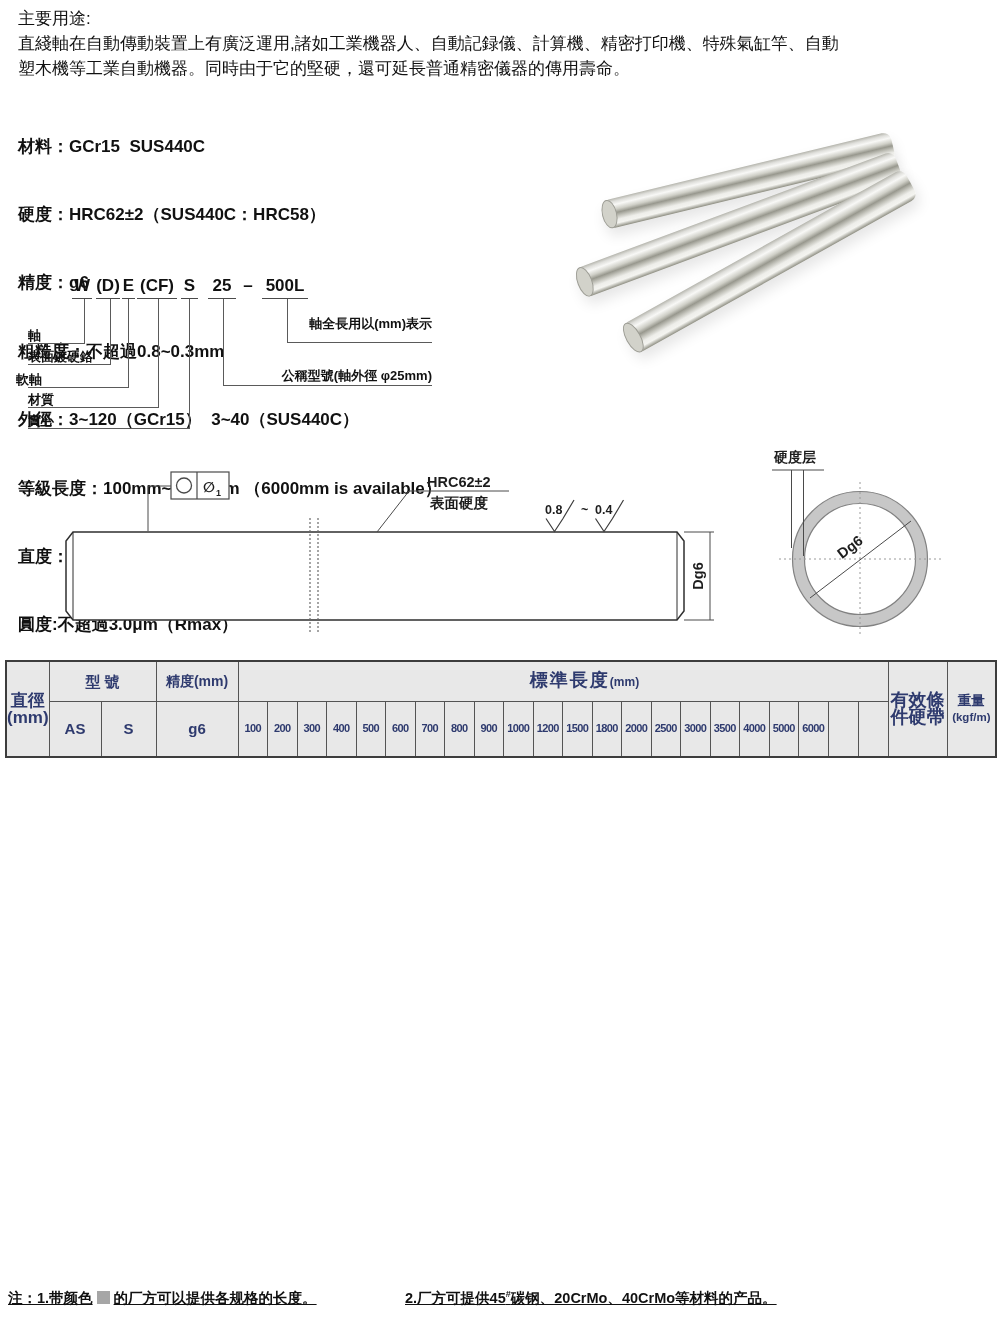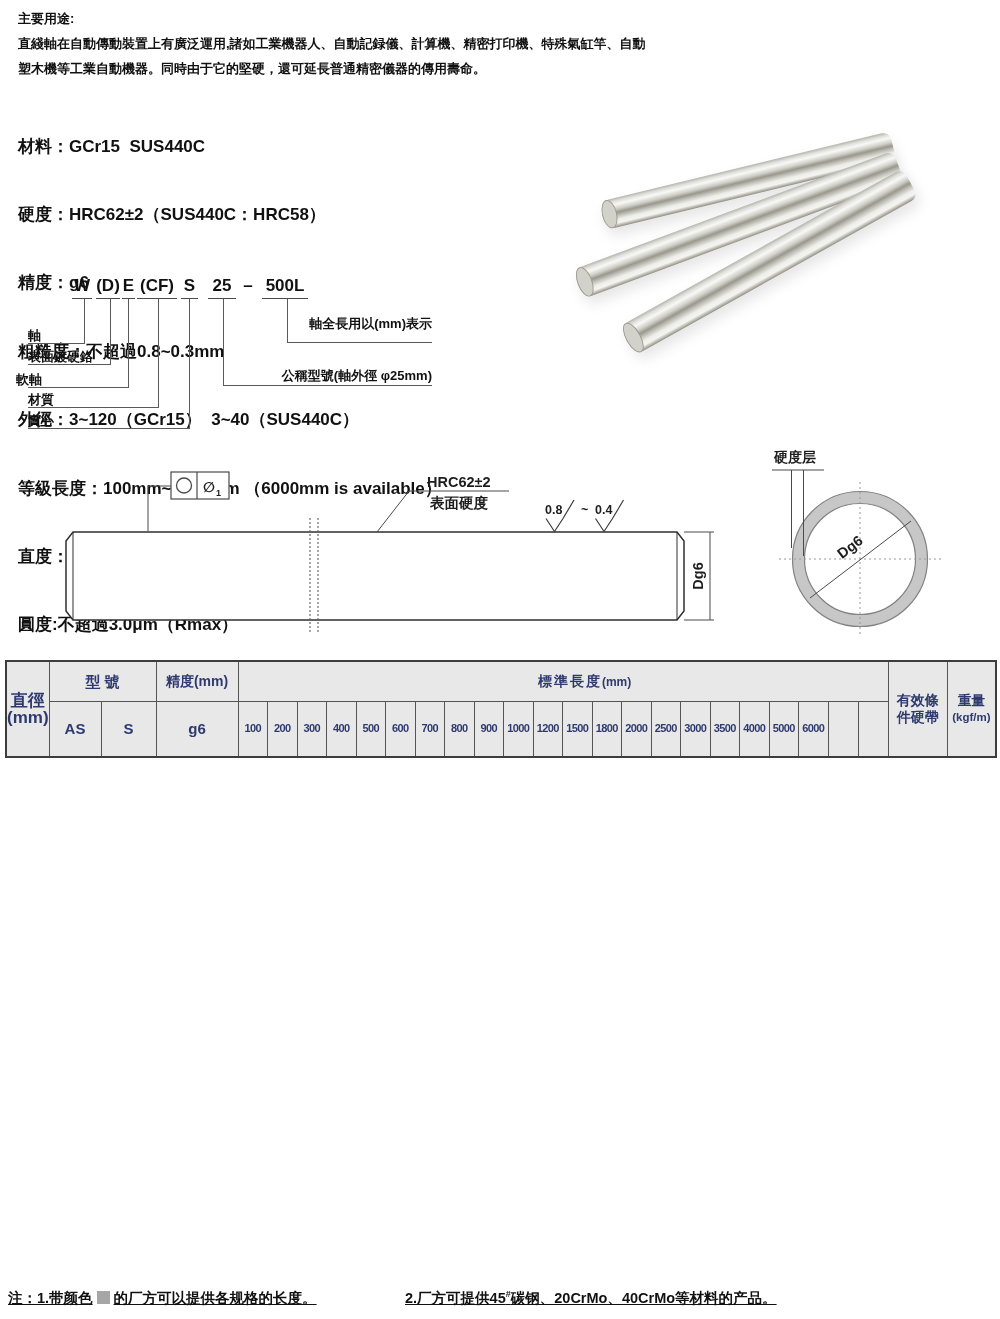--- a/index.html
+++ b/index.html
@@ -1,20 +1,20 @@
 <!DOCTYPE html>
 <html><head>
 <meta charset="utf-8">
 <style>
   html,body{margin:0;padding:0;}
   body{width:1000px;height:1319px;position:relative;background:#fff;overflow:hidden;
        font-family:"Liberation Sans","DejaVu Sans",sans-serif;color:#111;}
   .abs{position:absolute;}
   
-  #intro{left:18px;top:6px;width:972px;font-size:13px;line-height:25px;font-weight:700;}
+  #intro{left:18px;top:6px;width:972px;font-size:17px;line-height:25px;font-weight:400;}
   #specs{left:18px;top:90px;font-size:17px;line-height:22.8px;font-weight:600;white-space:pre;}
   
   .code-part{position:absolute;top:276px;height:22px;font-size:17px;font-weight:600;text-align:center;}
   .code-part.ul{border-bottom:1.5px solid #4a4a4a;}
   .vline{position:absolute;width:1px;background:#5a5a5a;}
   .hline{position:absolute;height:1px;background:#5a5a5a;}
   .mc-label{position:absolute;font-size:13px;font-weight:600;white-space:nowrap;}
   .mc-label.r{text-align:right;}
   
   #drawing{position:absolute;left:0;top:440px;}
@@ -24,21 +24,21 @@
        background:linear-gradient(to bottom,#b5b5ad 0%,#dededa 10%,#f8f8f6 22%,#cfcfc7 38%,#98988e 50%,#c5c5bd 62%,#eeeeea 74%,#f4f4f0 86%,#8e8e82 100%);
        box-shadow:0 8px 14px rgba(0,0,0,0.10);}
   .rod::before{content:'';position:absolute;left:-2px;top:0;bottom:0;width:15px;
        background:#d2d2ca;border:1px solid #9d9d95;border-radius:50%;box-sizing:border-box;}
   
   #spec-table{position:absolute;left:5px;top:660px;width:990px;border-collapse:collapse;
        table-layout:fixed;border:2px solid #3d3d3d;}
   #spec-table th,#spec-table td{border:1px solid #545454;padding:0;margin:0;text-align:center;
        vertical-align:middle;background:#e8e8e8;overflow:hidden;}
   #spec-table th{color:#2e3a6e;font-weight:700;font-size:15px;line-height:17px;}
-  .hl-big{font-size:14px;letter-spacing:2px;margin-left:43px;}
+  .hl-big{font-size:18px;letter-spacing:2px;margin-left:43px;}
   .hl-small{font-size:12px;}
   .hl-small2{font-size:11.5px;}
   .len-num{font-size:11px !important;letter-spacing:-0.6px;}
   
   .note{position:absolute;top:1289px;font-size:14.5px;font-weight:600;text-decoration:underline;}
   .legend-sq{display:inline-block;width:13px;height:13px;background:#a6a6a6;margin:0 4px;vertical-align:-1px;}
   sup{font-size:9px;}
 </style>
 </head>
 <body>
@@ -180,21 +180,21 @@
     <tr style="height:40px;">
       <th rowspan="2" style="font-size:17px;">
         <div>直徑</div>
         <div>(mm)</div>
       </th>
       <th colspan="2">型 號</th>
       <th style="font-size:14px;">精度(mm)</th>
       <th id="h-length-cell" colspan="22">
         <span class="hl-big">標準長度</span><span class="hl-small">(mm)</span>
       </th>
-      <th rowspan="2" style="font-size:14px;">
+      <th rowspan="2" style="font-size:18px;">
         <div>有效條</div>
         <div>件硬帶</div>
       </th>
       <th rowspan="2" style="font-size:13.5px;">
         <div>重量</div>
         <div class="hl-small2">(kgf/m)</div>
       </th>
     </tr>
     <tr id="sub-header-row" style="height:56px;">
       <th>AS</th>

